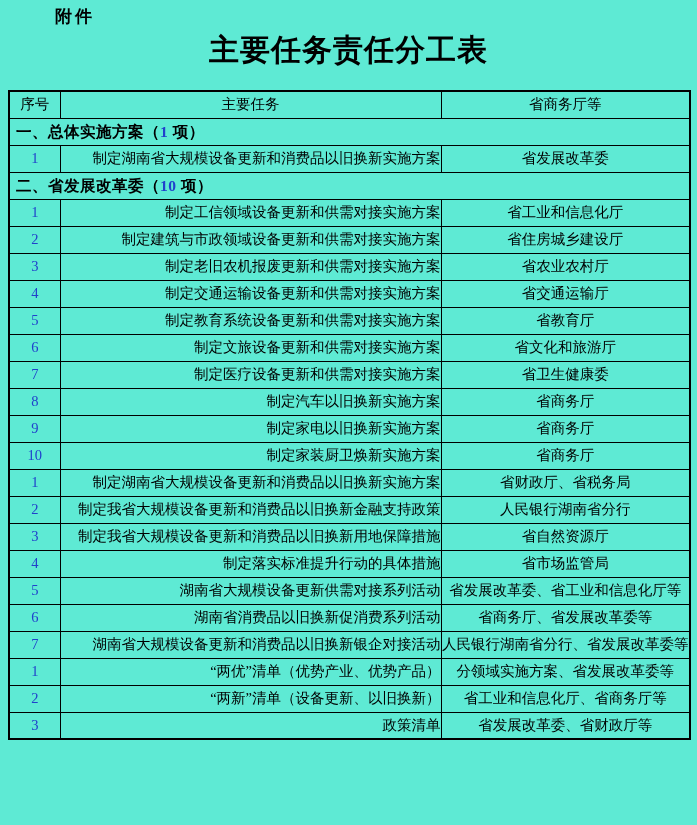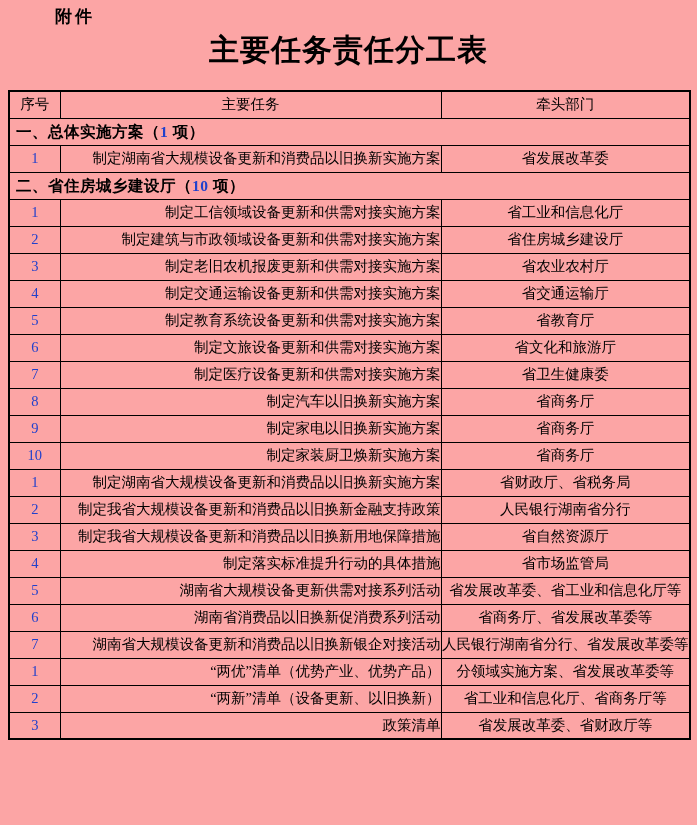--- a/index.html
+++ b/index.html
@@ -2,21 +2,21 @@
 <html style="--num-blue: #2141cc; --ink: #000000;"><head>
 <meta charset="utf-8">
 <style>
   :root { --num-blue: #2141cc; --ink: #000; }
   * { box-sizing: border-box; }
   html, body { margin: 0; padding: 0; background: #fff; }
   .page {
     position: relative;
     width: 697px;
     height: 825px;
-    background: #fca5a5;
+    background: #5eead4;
     color: var(--ink);
     font-family: "Liberation Serif", "DejaVu Serif", serif;
     overflow: hidden;
     padding-left: 24px;
   }
   .attachment {
     position: absolute;
     top: 5px;
     left: 55px;
     font-size: 17px;
@@ -88,34 +88,34 @@
   <table class="resp">
     <colgroup>
       <col style="width:51px">
       <col style="width:381px">
       <col style="width:249px">
     </colgroup>
     <thead>
       <tr>
         <th class="col-head">序号</th>
         <th class="col-head">主要任务</th>
-        <th class="col-head">牵头部门</th>
+        <th class="col-head">省商务厅等</th>
       </tr>
     </thead>
     <tbody id="table-body">
         <tr class="section-row">
           <td colspan="3"><span class="prefix">一、总体实施方案（</span><span class="count">1</span><span class="suffix"> 项）</span></td>
         </tr>
         <tr>
           <td class="no-cell">1</td>
           <td class="task-cell">制定湖南省大规模设备更新和消费品以旧换新实施方案</td>
           <td class="dept-cell">省发展改革委</td>
         </tr>
         <tr class="section-row">
-          <td colspan="3"><span class="prefix">二、省住房城乡建设厅（</span><span class="count">10</span><span class="suffix"> 项）</span></td>
+          <td colspan="3"><span class="prefix">二、省发展改革委（</span><span class="count">10</span><span class="suffix"> 项）</span></td>
         </tr>
         <tr>
           <td class="no-cell">1</td>
           <td class="task-cell">制定工信领域设备更新和供需对接实施方案</td>
           <td class="dept-cell">省工业和信息化厅</td>
         </tr>
         <tr>
           <td class="no-cell">2</td>
           <td class="task-cell">制定建筑与市政领域设备更新和供需对接实施方案</td>
           <td class="dept-cell">省住房城乡建设厅</td>

